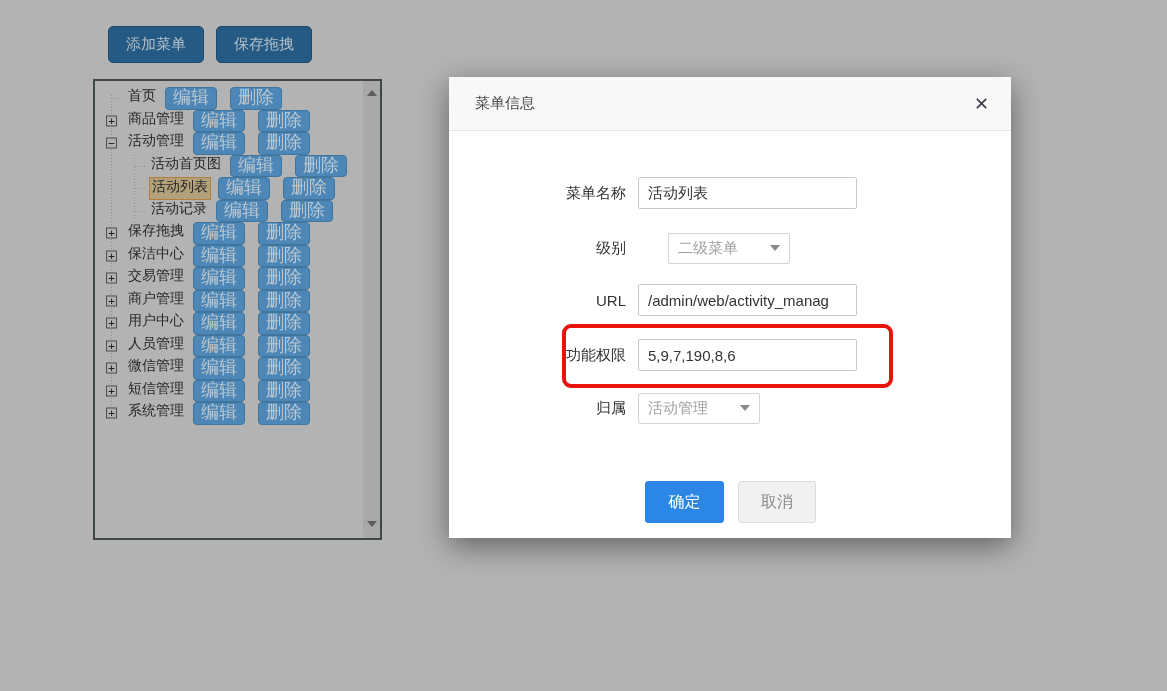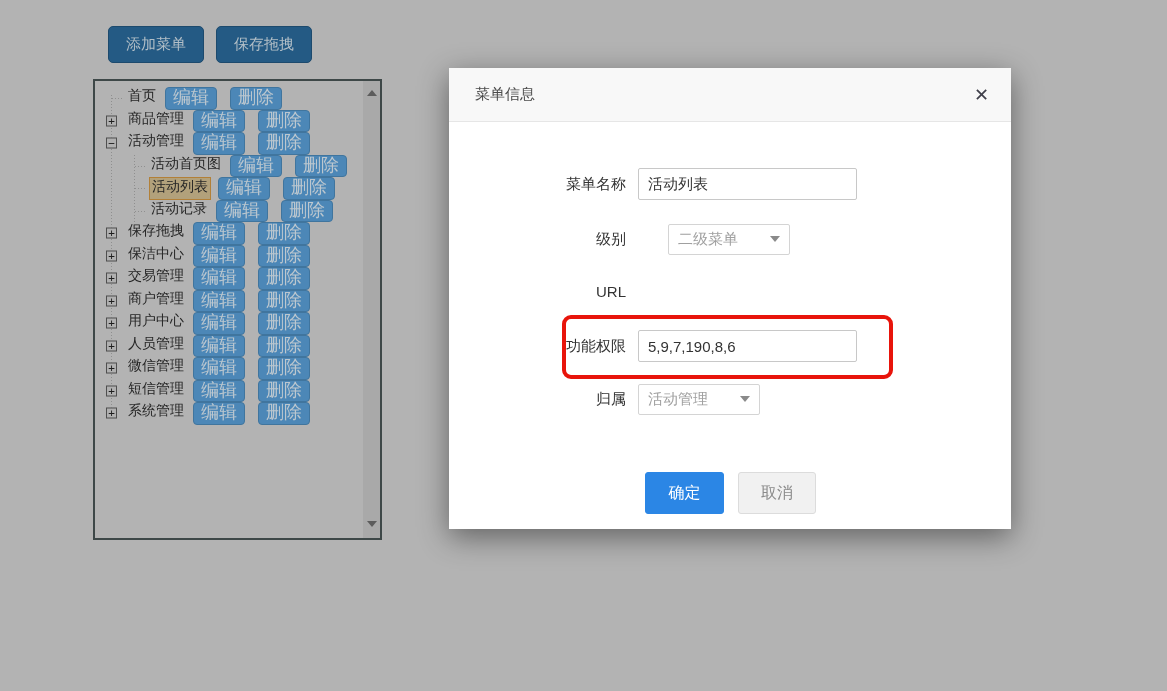--- a/index.html
+++ b/index.html
@@ -62,21 +62,21 @@
   .node-label.selected{background:var(--selected-bg);border:1px solid var(--selected-border);}
   .tree-btn{
     margin-left:7px;border:1px solid #40759e;background:var(--tree-btn-blue);
     color:#bcc7cf;font-size:18px;border-radius:4px;padding:1px 7px 2px;
     cursor:pointer;font-family:inherit;line-height:15px;
   }
   .tree-btn.del{margin-left:13px;}
 
   
   .modal{
-    position:absolute;left:449px;top:68px;width:562px;height:461px;
+    position:absolute;left:449px;top:77px;width:562px;height:461px;
     background:#ffffff;box-shadow:0 8px 28px rgba(0,0,0,0.45);
   }
   .modal-header{
     position:relative;height:54px;background:#f8f8f8;border-bottom:1px solid #e6e6e6;
     display:flex;align-items:center;
   }
   .modal-title{margin-left:26px;font-size:15px;color:#4a4a4a;}
   .modal-close{
     position:absolute;right:22px;top:50%;transform:translateY(-50%);
     font-size:18px;color:#3f3f4a;cursor:pointer;line-height:1;
@@ -241,20 +241,21 @@
   <div id="row-level" class="form-row">
     <span class="form-label">级别</span>
     <div class="combo">
       <span class="combo-text">二级菜单</span>
       <span class="combo-arrow"></span>
     </div>
   </div>
 
   <div id="row-url" class="form-row">
     <span class="form-label">URL</span>
+    <input type="text" class="text-input" value="/admin/web/activity_manag" style="">
   </div>
 
   <div id="row-perm" class="form-row">
     <span class="form-label">功能权限</span>
     <input type="text" class="text-input" value="5,9,7,190,8,6" style="">
   </div>
 
   <div class="annotation-box"></div>
 
   <div id="row-parent" class="form-row">

